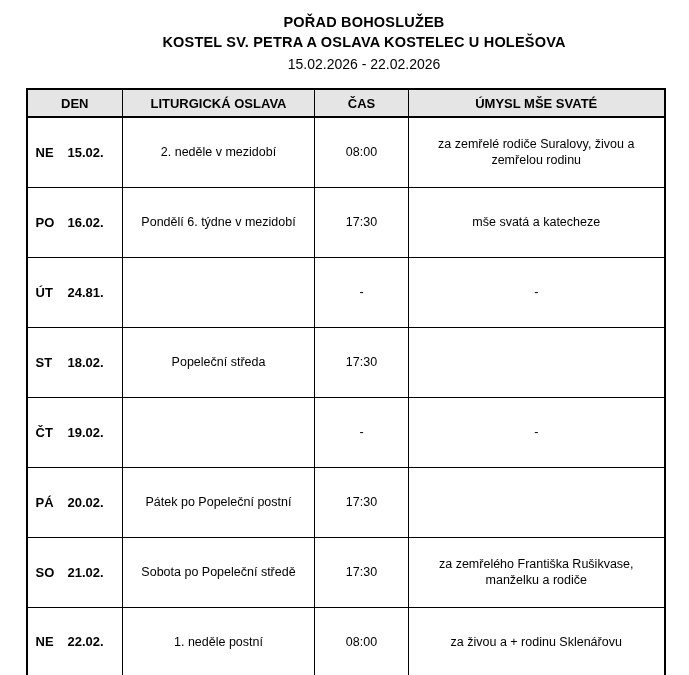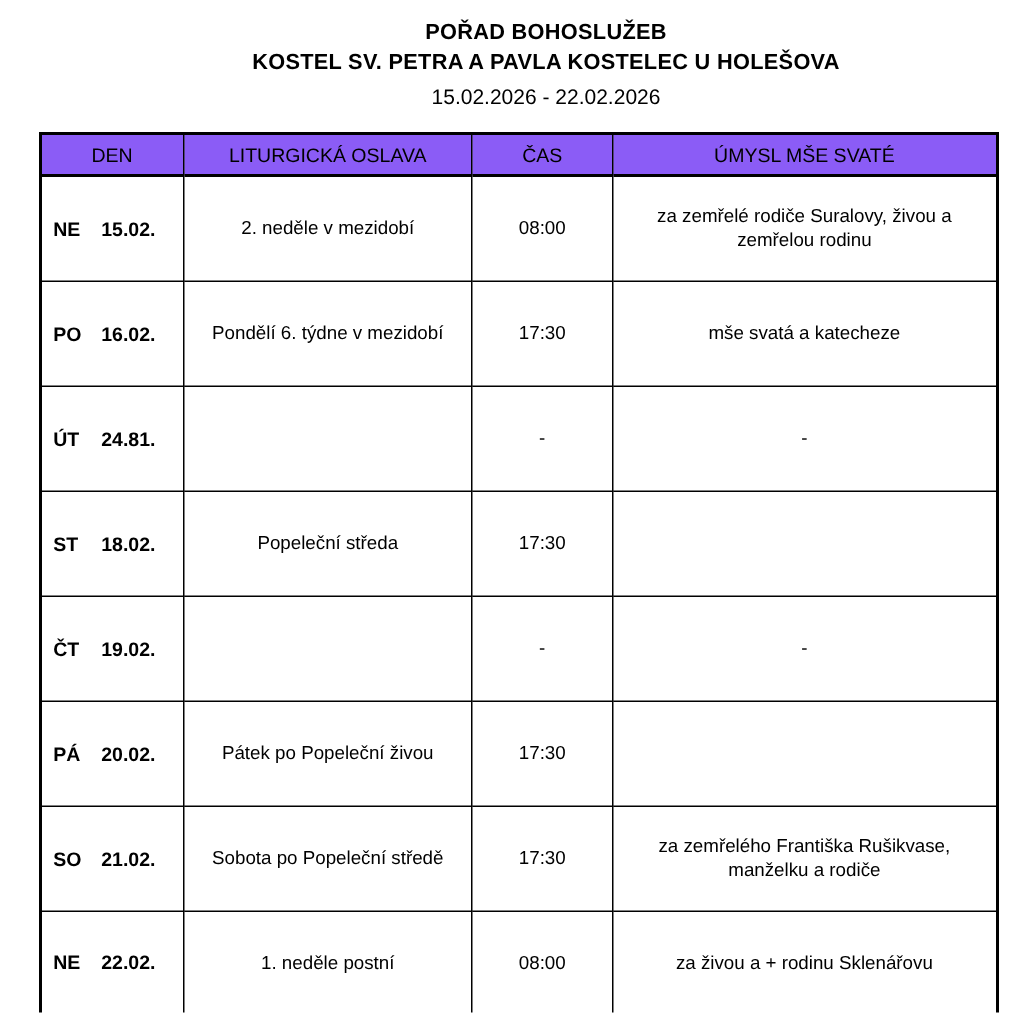--- a/index.html
+++ b/index.html
@@ -52,23 +52,23 @@
     width: 638px;
     table-layout: fixed;
     border: 2px solid #000;
   }
   table.schedule th,
   table.schedule td {
     border: 1px solid #000;
     vertical-align: middle;
   }
   table.schedule thead th {
-    background: #8b5cf6;
+    background: #e5e5e5;
     font-size: 13px;
-    font-weight: normal;
+    font-weight: bold;
     height: 22px;
     text-align: center;
     padding: 2px 2px;
     border-bottom: 2px solid #000;
   }
   col.c-den { width: 96px; }
   col.c-osl { width: 192px; }
   col.c-cas { width: 94px; }
   col.c-umysl { width: 256px; }
 
@@ -106,21 +106,21 @@
   }
   tbody tr { height: 70px; }
 </style>
 </head>
 <body>
 
 <div class="page">
 
   <div class="header">
     <div class="line1">POŘAD BOHOSLUŽEB</div>
-    <div class="line2">KOSTEL SV. PETRA A PAVLA KOSTELEC U HOLEŠOVA</div>
+    <div class="line2">KOSTEL SV. PETRA A OSLAVA KOSTELEC U HOLEŠOVA</div>
     <div class="line3">15.02.2026 - 22.02.2026</div>
   </div>
 
   <div class="table-wrap">
     <table class="schedule">
       <colgroup>
         <col class="c-den">
         <col class="c-osl">
         <col class="c-cas">
         <col class="c-umysl">
@@ -159,21 +159,21 @@
           <td class="umysl"></td>
         </tr>
         <tr>
           <td class="day"><span class="dname">ČT</span><span class="ddate">19.02.</span></td>
           <td class="osl"></td>
           <td class="cas">-</td>
           <td class="umysl">-</td>
         </tr>
         <tr>
           <td class="day"><span class="dname">PÁ</span><span class="ddate">20.02.</span></td>
-          <td class="osl">Pátek po Popeleční živou</td>
+          <td class="osl">Pátek po Popeleční postní</td>
           <td class="cas">17:30</td>
           <td class="umysl"></td>
         </tr>
         <tr>
           <td class="day"><span class="dname">SO</span><span class="ddate">21.02.</span></td>
           <td class="osl">Sobota po Popeleční středě</td>
           <td class="cas">17:30</td>
           <td class="umysl">za zemřelého Františka Rušikvase, manželku a rodiče</td>
         </tr>
         <tr>

